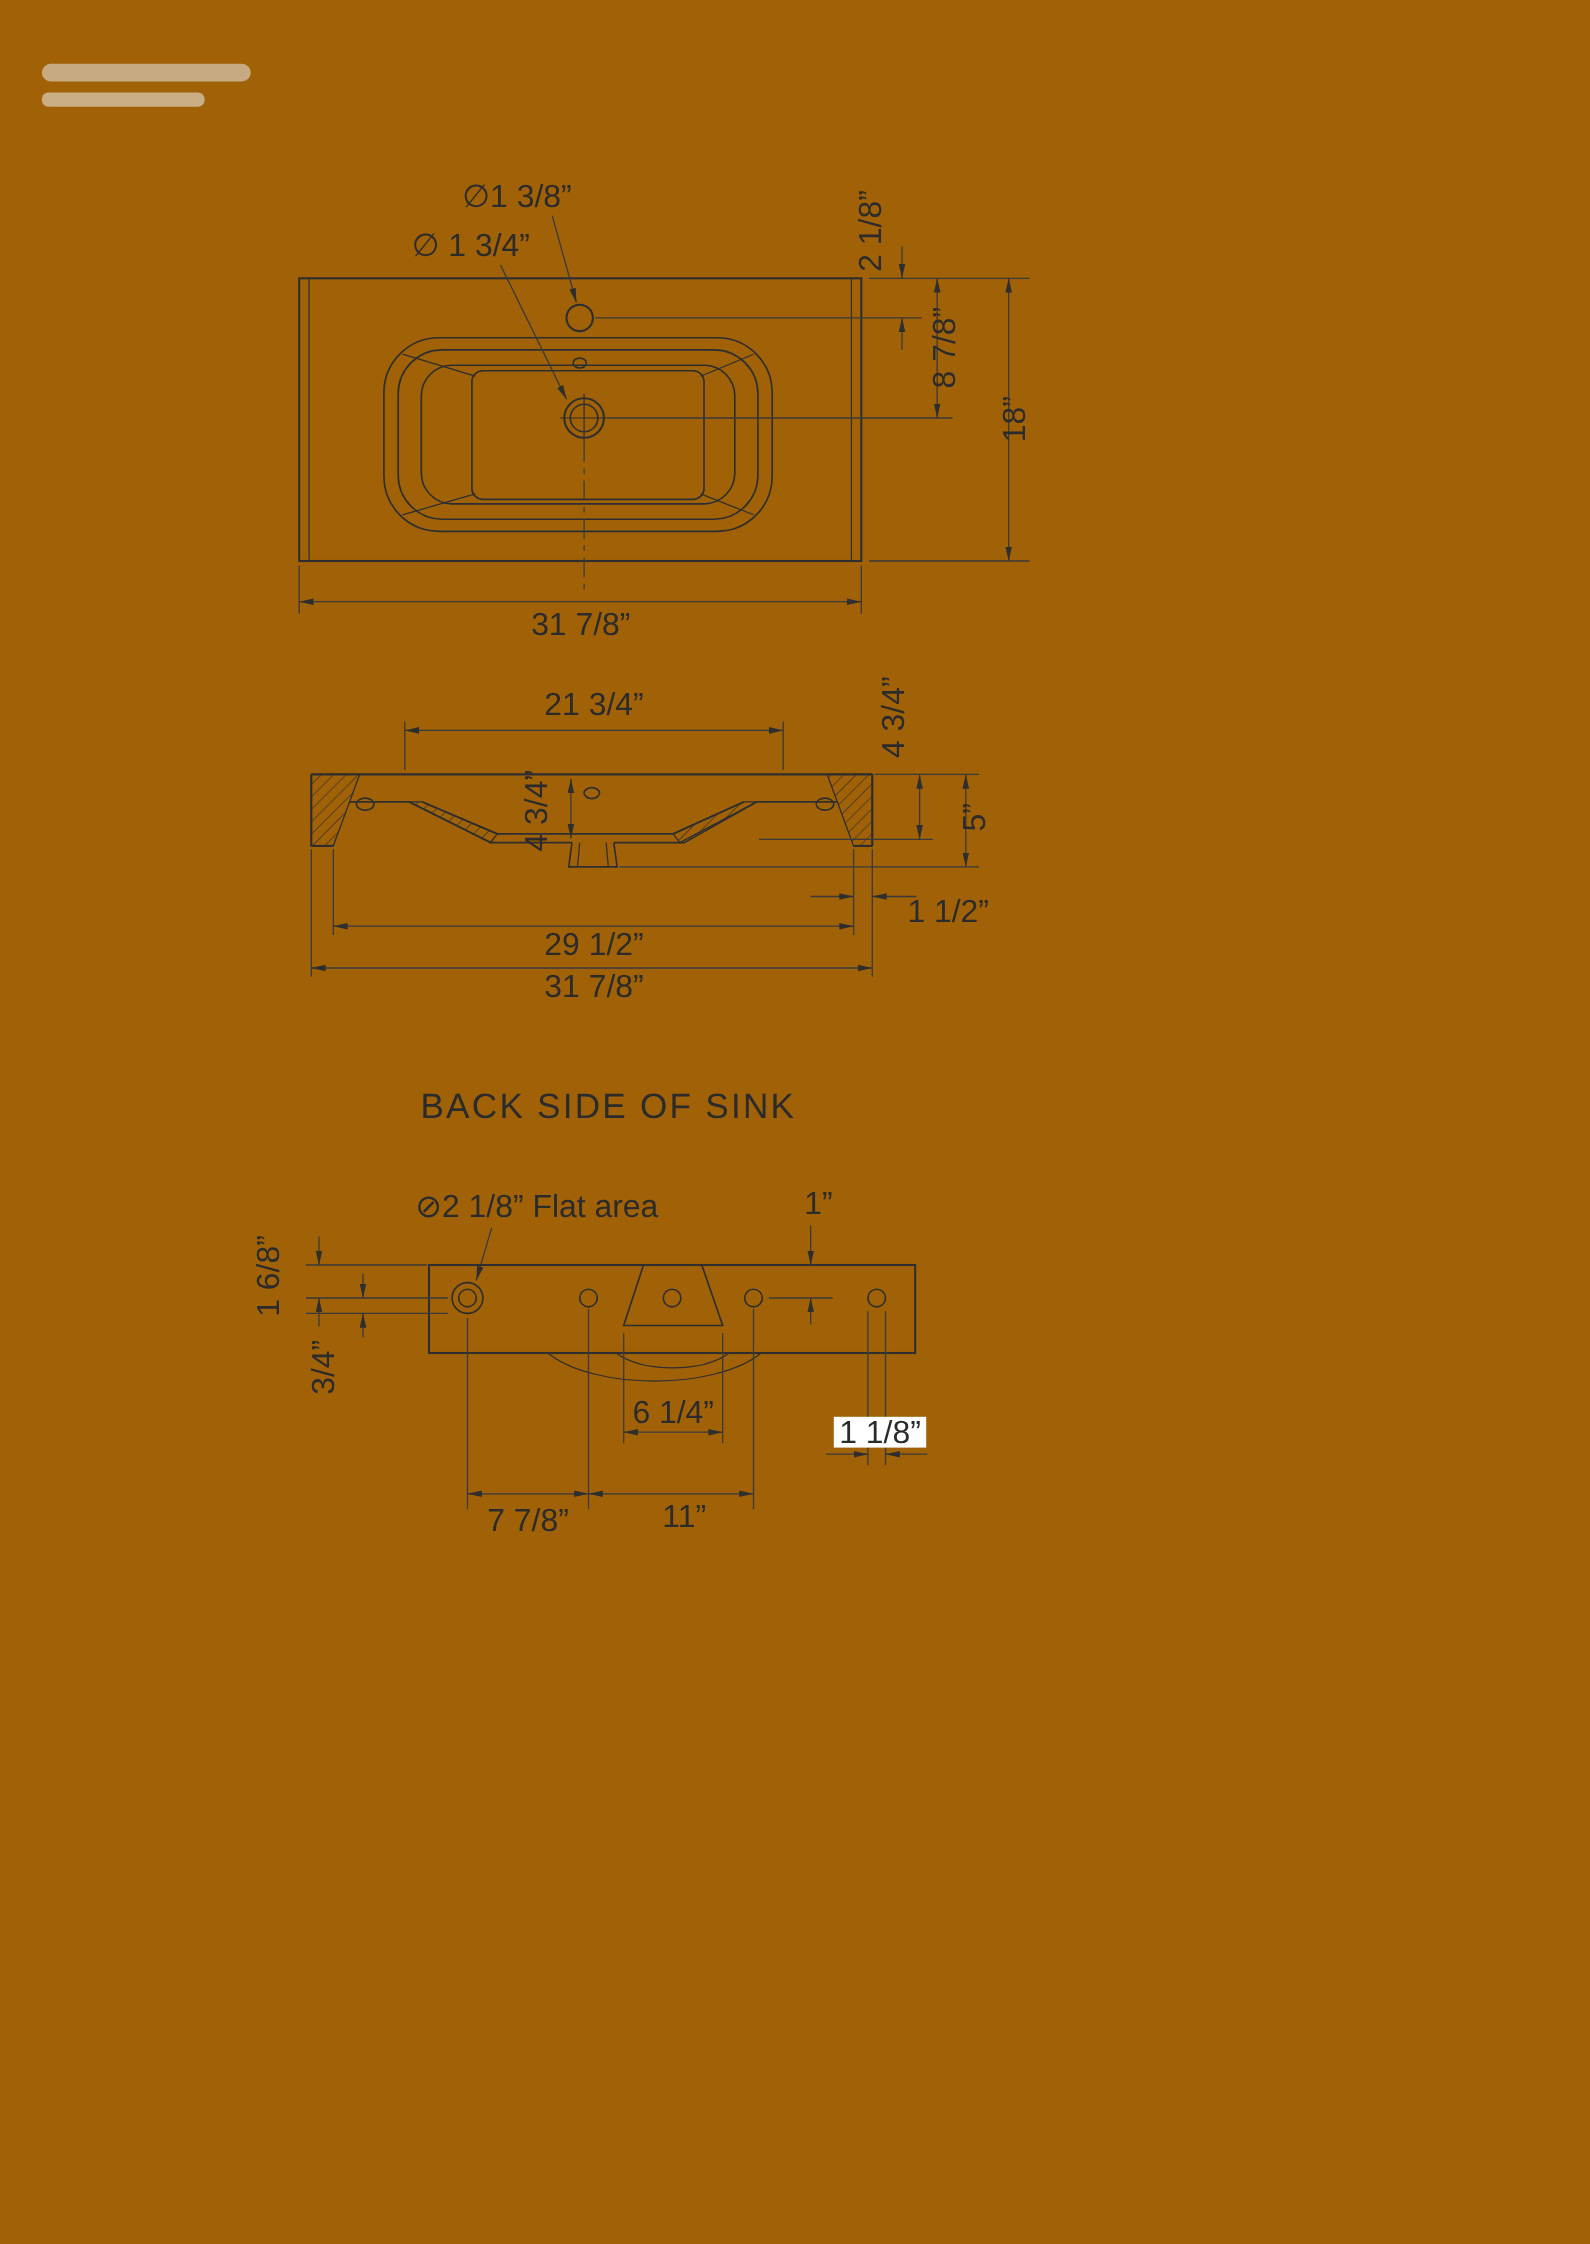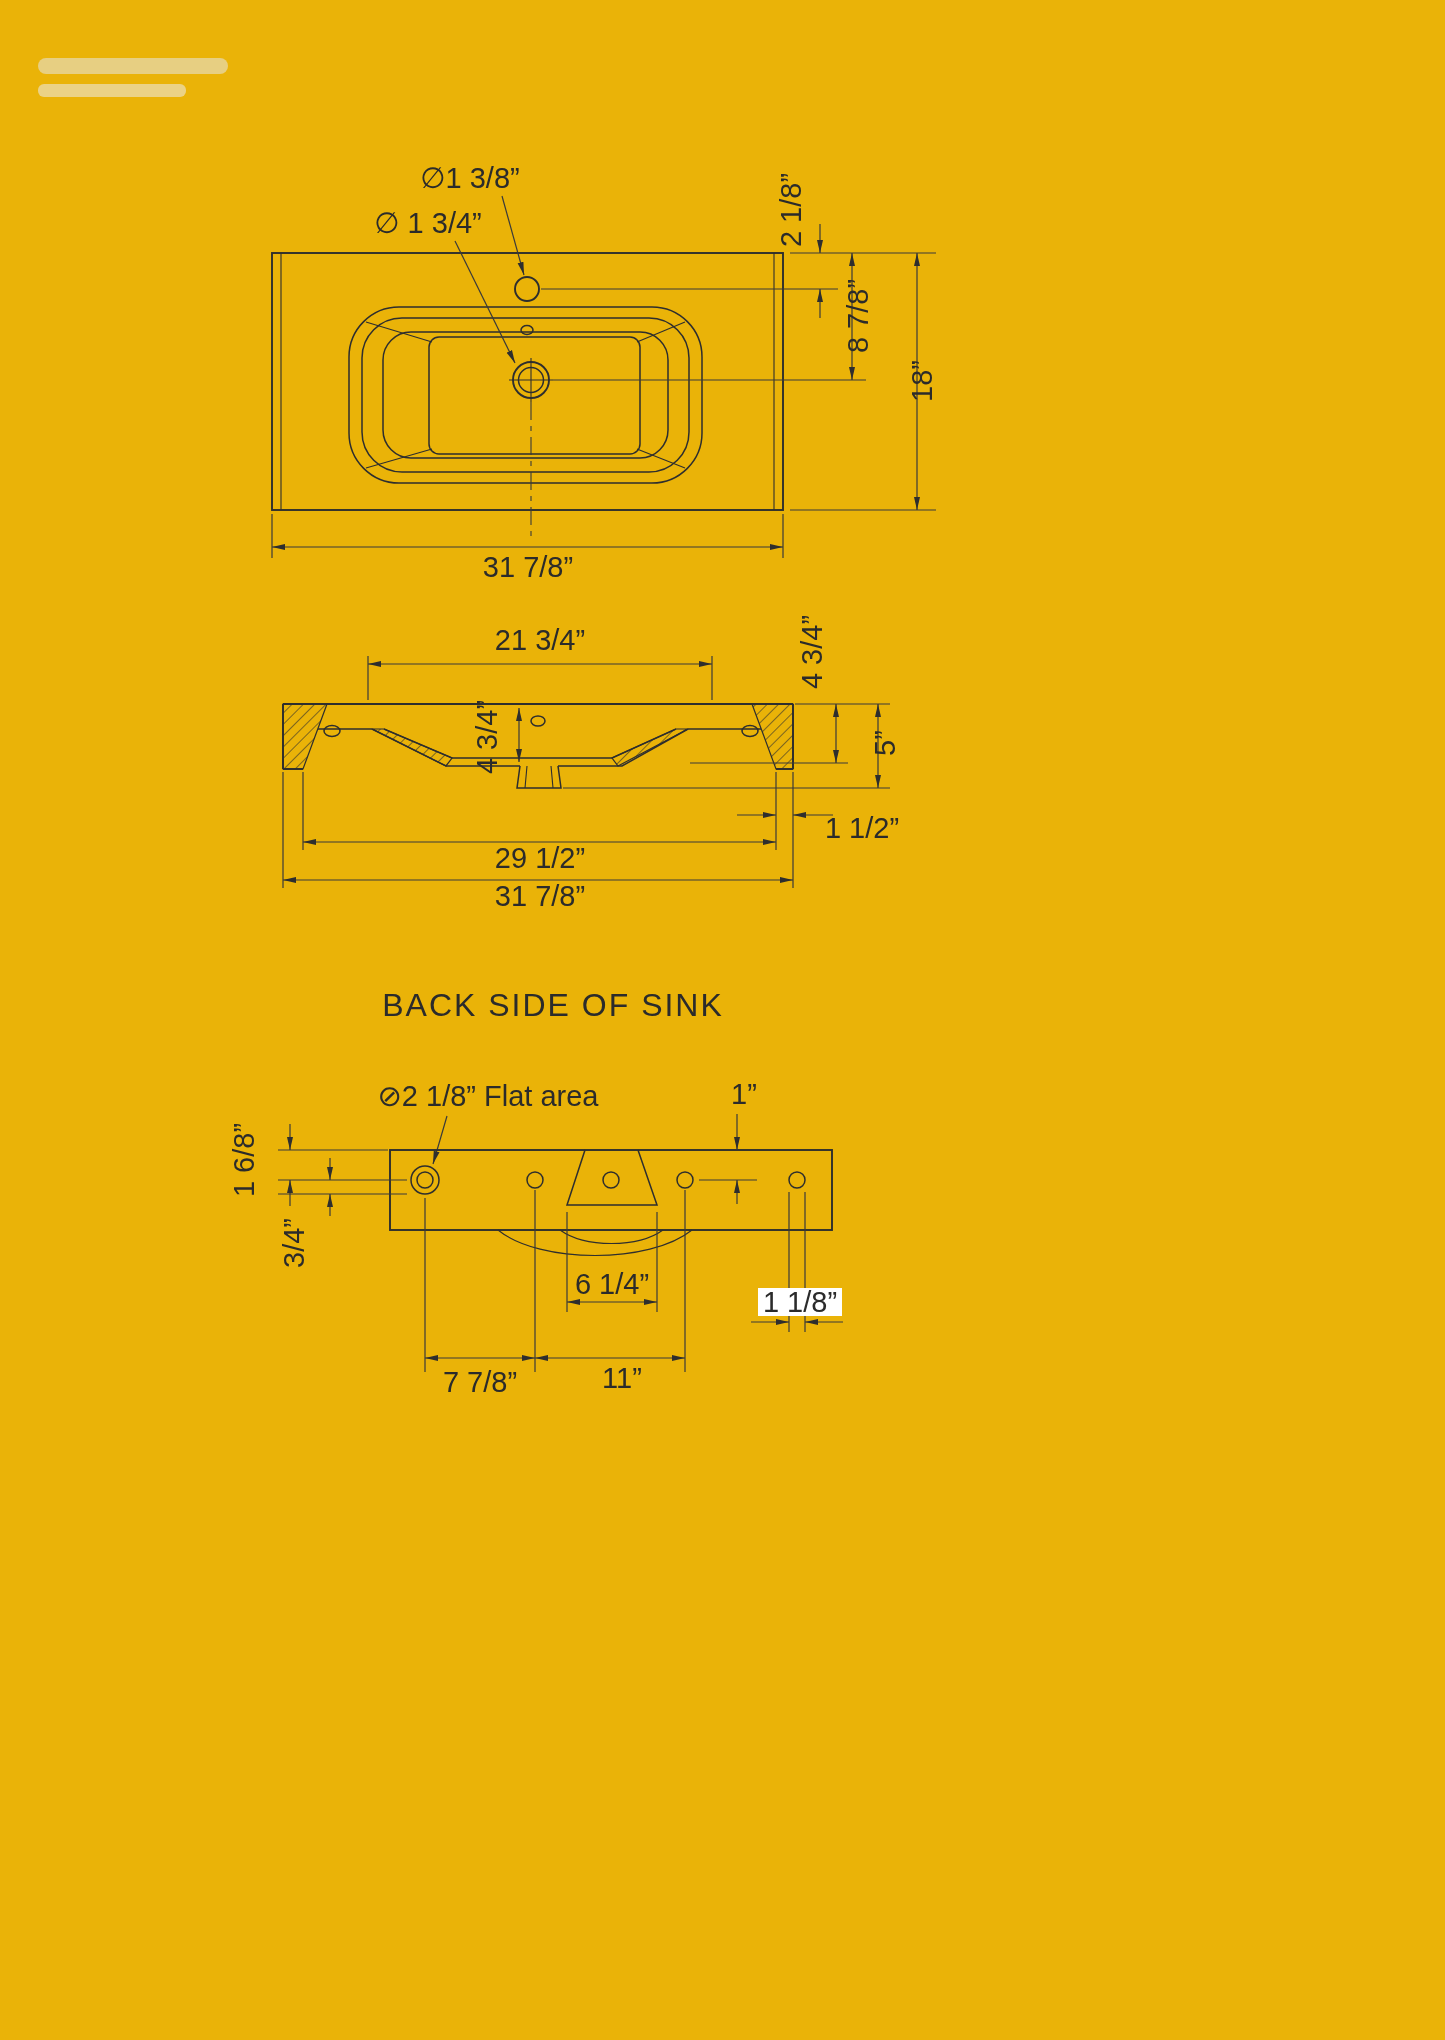--- a/index.html
+++ b/index.html
@@ -1,16 +1,16 @@
 <!DOCTYPE html>
 <html><head>
 <meta charset="utf-8">
 <style>
   html,body{margin:0;padding:0;background:#ffffff;}
-  .page{position:relative;width:1445px;height:2040px;background:#eab308;overflow:hidden;}
+  .page{position:relative;width:1445px;height:2040px;background:#a16207;overflow:hidden;}
   svg{position:absolute;left:0;top:0;}
   text{font-family:"Liberation Sans","DejaVu Sans",sans-serif;fill:#2b2b2b;}
   .dim{font-size:29px;}
   .title{font-size:32px;letter-spacing:2px;}
   .obj{stroke:#2e2e2e;stroke-width:1.9;fill:none;}
   .mid{stroke:#2e2e2e;stroke-width:1.5;fill:none;}
   .thin{stroke:#2e2e2e;stroke-width:1.1;fill:none;}
   .dimline{stroke:#3a3a3a;stroke-width:1.2;fill:none;}
   .center{stroke:#3a3a3a;stroke-width:1.1;fill:none;stroke-dasharray:18 6 5 6;}
   .hatch{fill:url(#hatchpat);stroke:#2e2e2e;stroke-width:1.2;}

